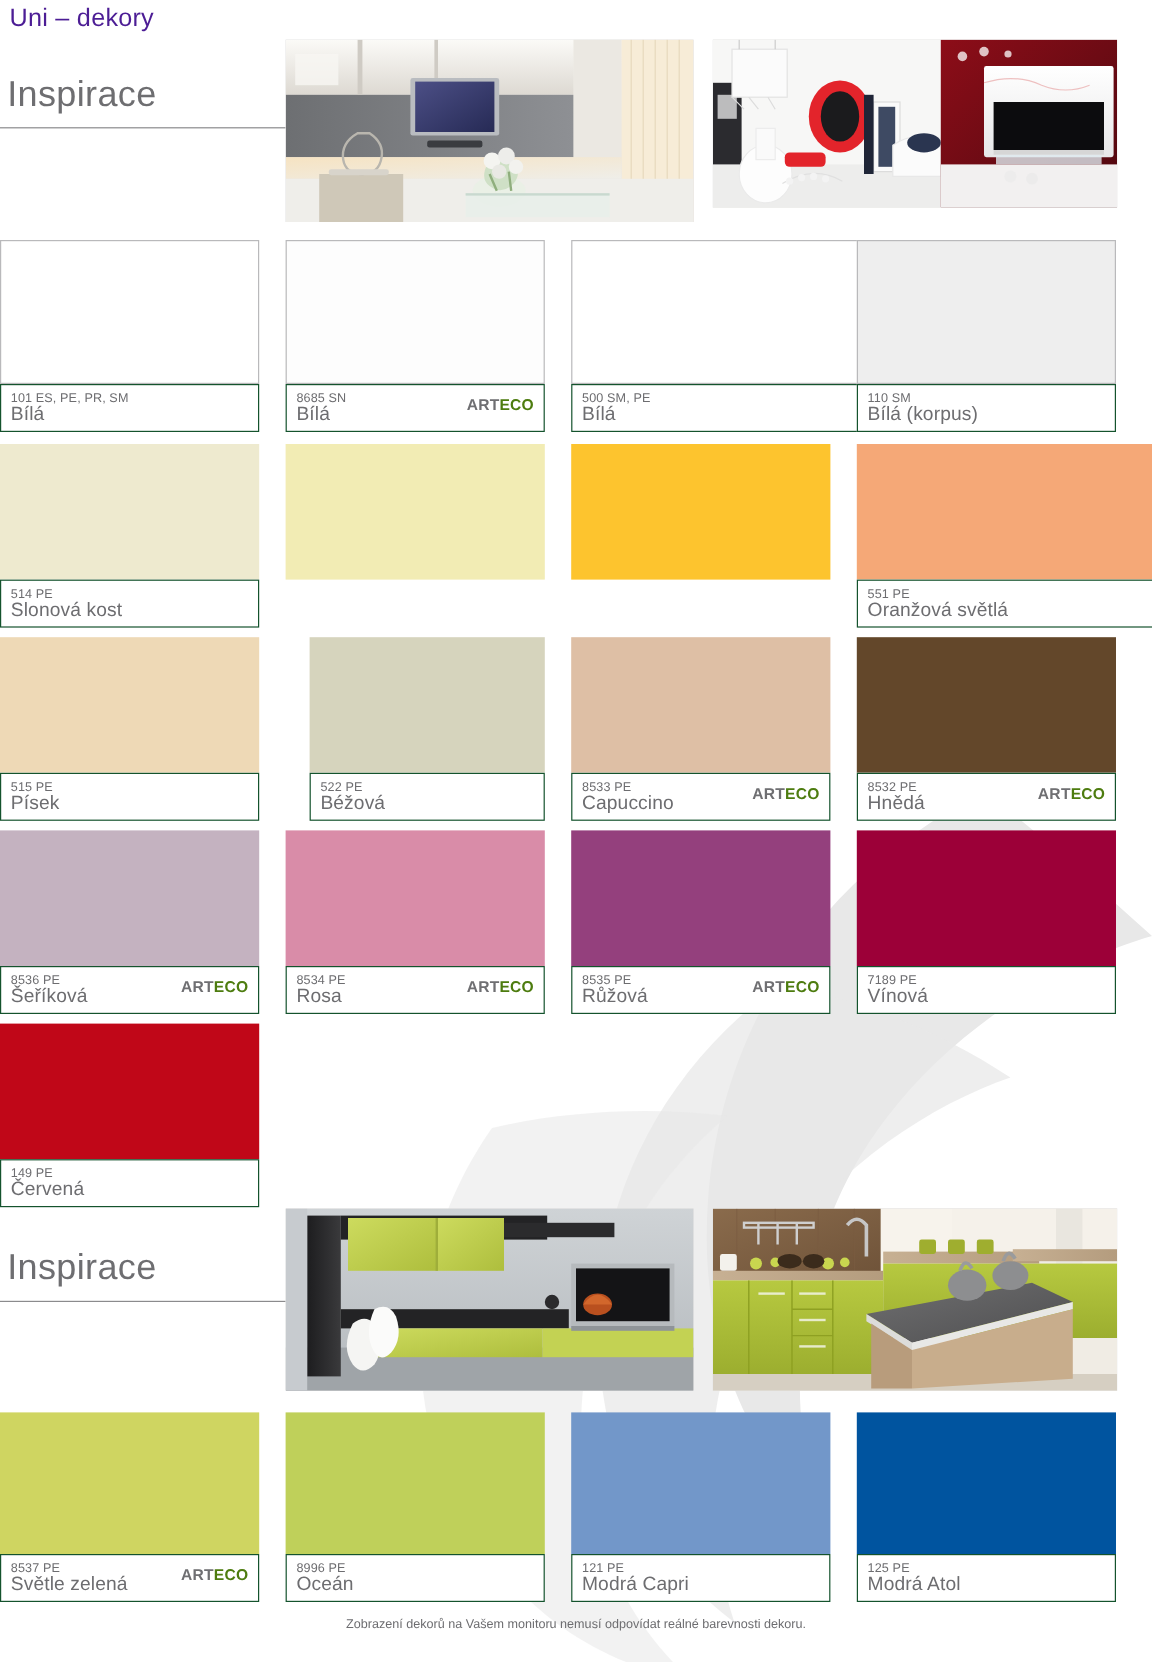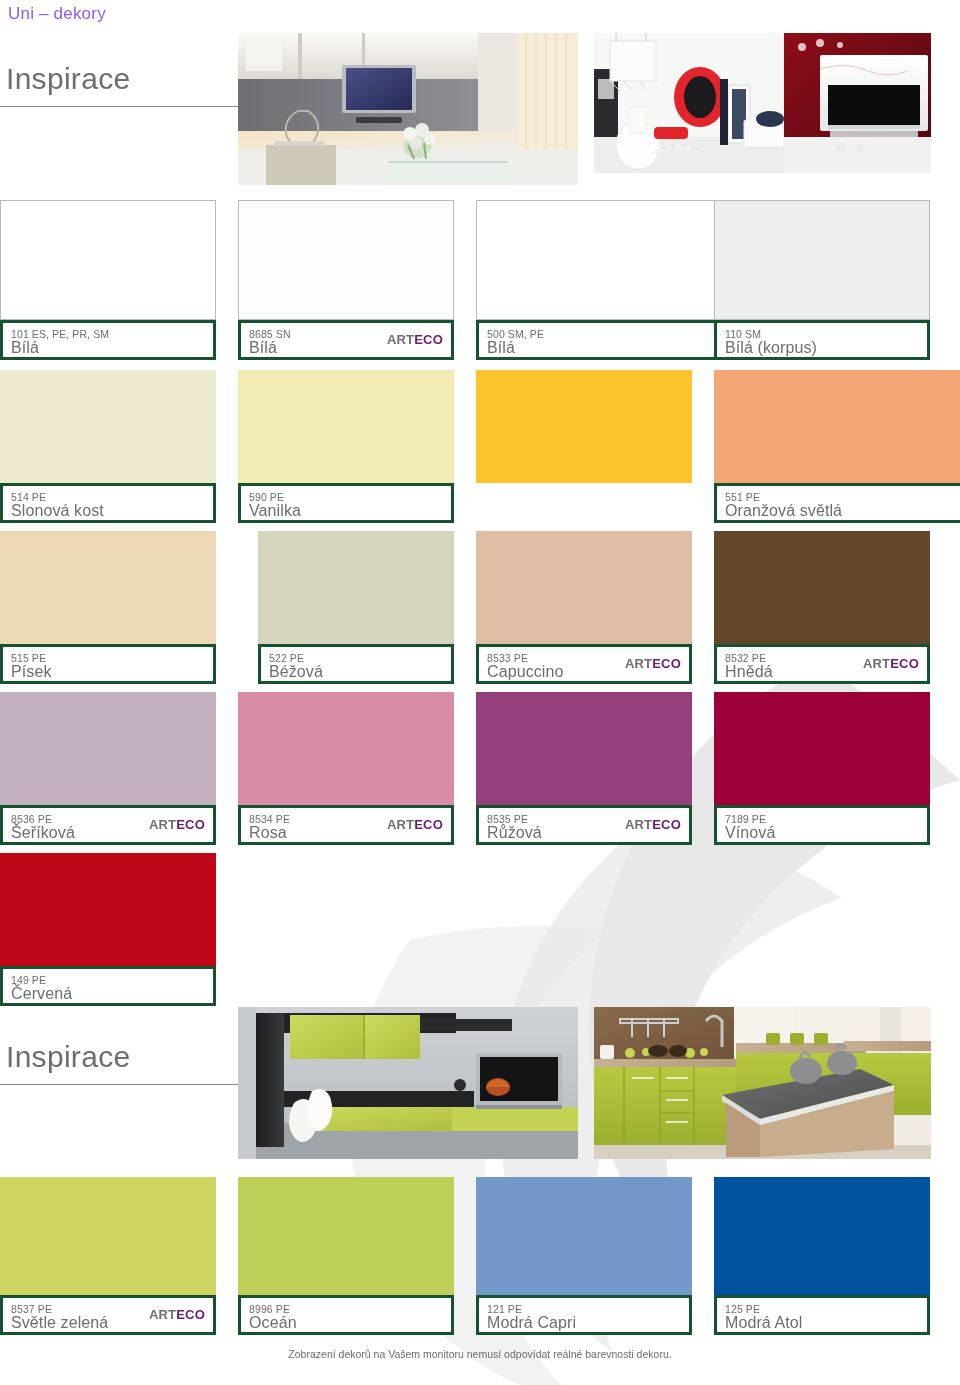--- a/index.html
+++ b/index.html
@@ -20,21 +20,21 @@
     pointer-events:none;
     z-index:0;
     opacity:1;
   }
 
   .page{position:relative;z-index:2;}
 
   
   .page-title{
     position:absolute;left:8px;top:4px;
-    font-size:17px;color:#8b5cf6;font-weight:400;
+    font-size:21px;color:#4c1d95;font-weight:400;
     letter-spacing:.2px;
   }
   .inspirace-word{
     position:absolute;left:6px;
     font-size:30px;color:#6e6e71;font-weight:400;letter-spacing:.3px;
   }
   .inspirace-rule{
     position:absolute;left:0;height:1px;background:#8b8b8d;
   }
 
@@ -46,41 +46,41 @@
   .swatch{
     position:absolute;
     box-sizing:border-box;
   }
   .swatch .chip{
     width:100%;
     box-sizing:border-box;
   }
   .swatch .label{
     box-sizing:border-box;
-    border:3px solid #14532d;
+    border:1px solid #14532d;
     background:#fff;
     height:40px;
     padding:5px 8px 0 8px;
     position:relative;
   }
   .swatch .code{
     font-size:10.5px;line-height:13px;color:#6d6d70;
     letter-spacing:.1px;
   }
   .swatch .name{
     font-size:16px;line-height:14px;color:#6d6d70;
     letter-spacing:.1px;
   }
   .arteco{
     position:absolute;right:8px;top:10px;
     font-size:13px;font-weight:700;letter-spacing:.2px;
     line-height:13px;
   }
   .arteco .art{color:#6f6f72;}
-  .arteco .eco{color:#701a75;}
+  .arteco .eco{color:#4d7c0f;}
 
   
   .chip.outlined{border:1px solid #b9b9bb;}
 
   .footnote{
     position:absolute;
     left:0;right:0;
     top:1348px;
     text-align:center;
     font-size:10.5px;color:#6d6d70;
@@ -263,24 +263,20 @@
 
   <div class="swatch" style="left:0px;top:370px;width:216px;">
     <div class="chip" style="height:113px;background:#eeeacf;"></div>
     <div class="label">
       <div class="code">514 PE</div>
       <div class="name">Slonová kost</div>
     </div>
   </div>
   <div class="swatch" style="left:238px;top:370px;width:216px;">
     <div class="chip" style="height:113px;background:#f2ecb4;"></div>
-    <div class="label">
-      <div class="code">590 PE</div>
-      <div class="name">Vanilka</div>
-    </div>
   </div>
   <div class="swatch" style="left:476px;top:370px;width:216px;">
     <div class="chip" style="height:113px;background:#fdc42e;"></div>
   </div>
   <div class="swatch" style="left:714px;top:370px;width:257px;">
     <div class="chip" style="height:113px;background:#f5a877;"></div>
     <div class="label">
       <div class="code">551 PE</div>
       <div class="name">Oranžová světlá</div>
     </div>

